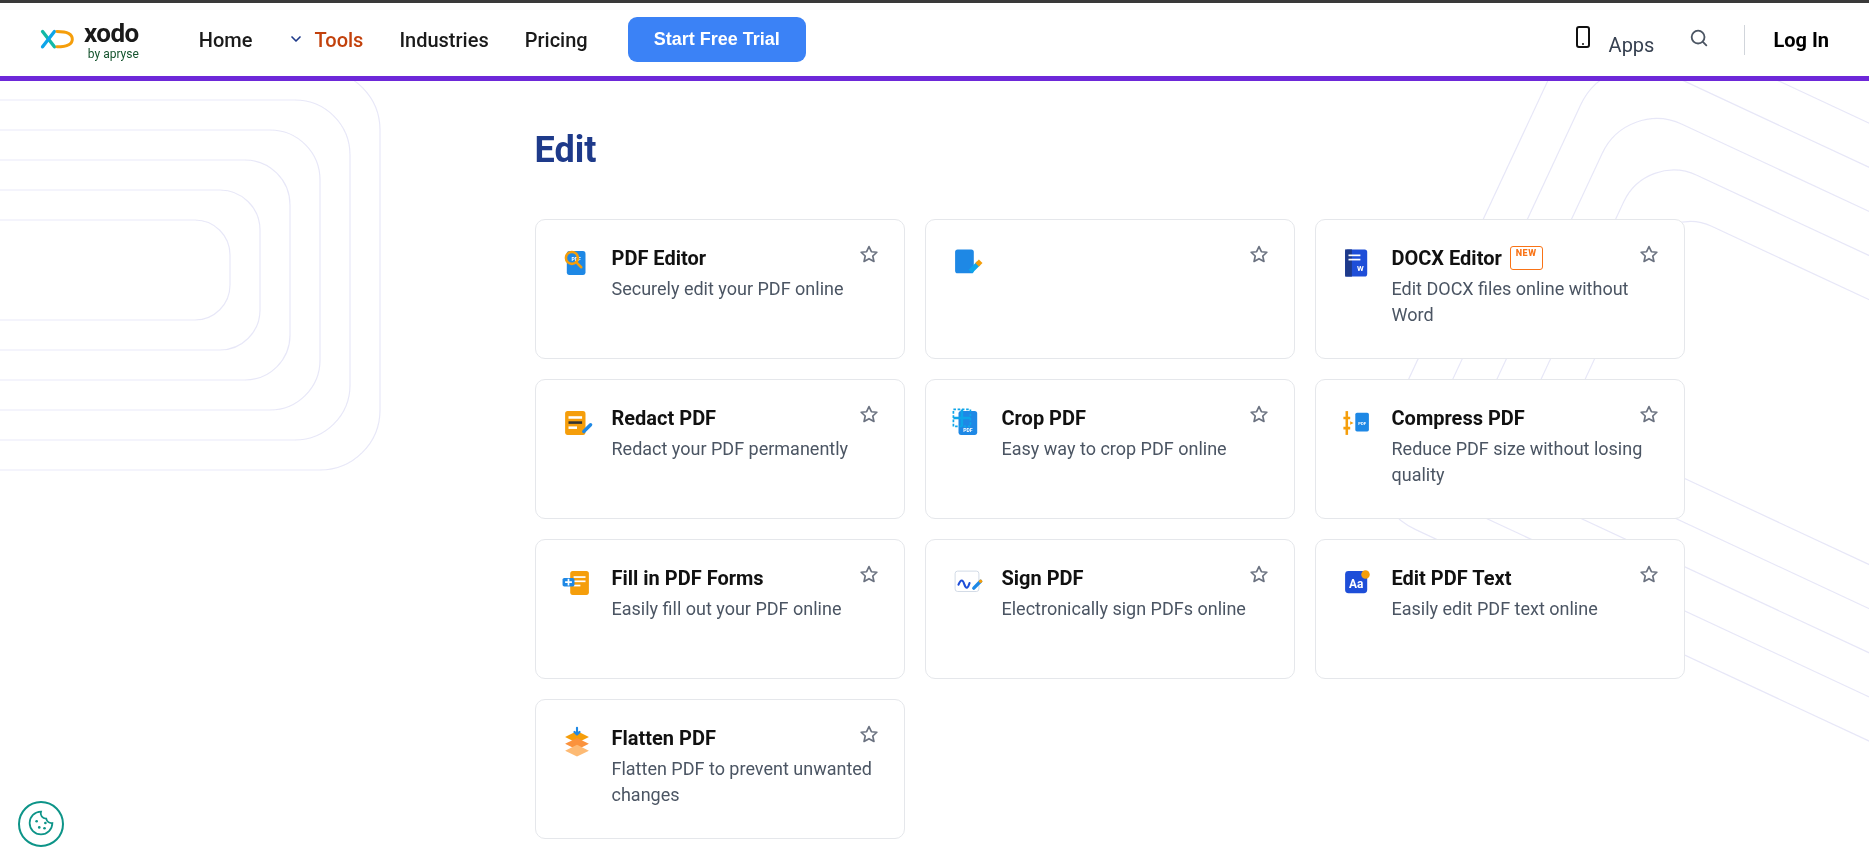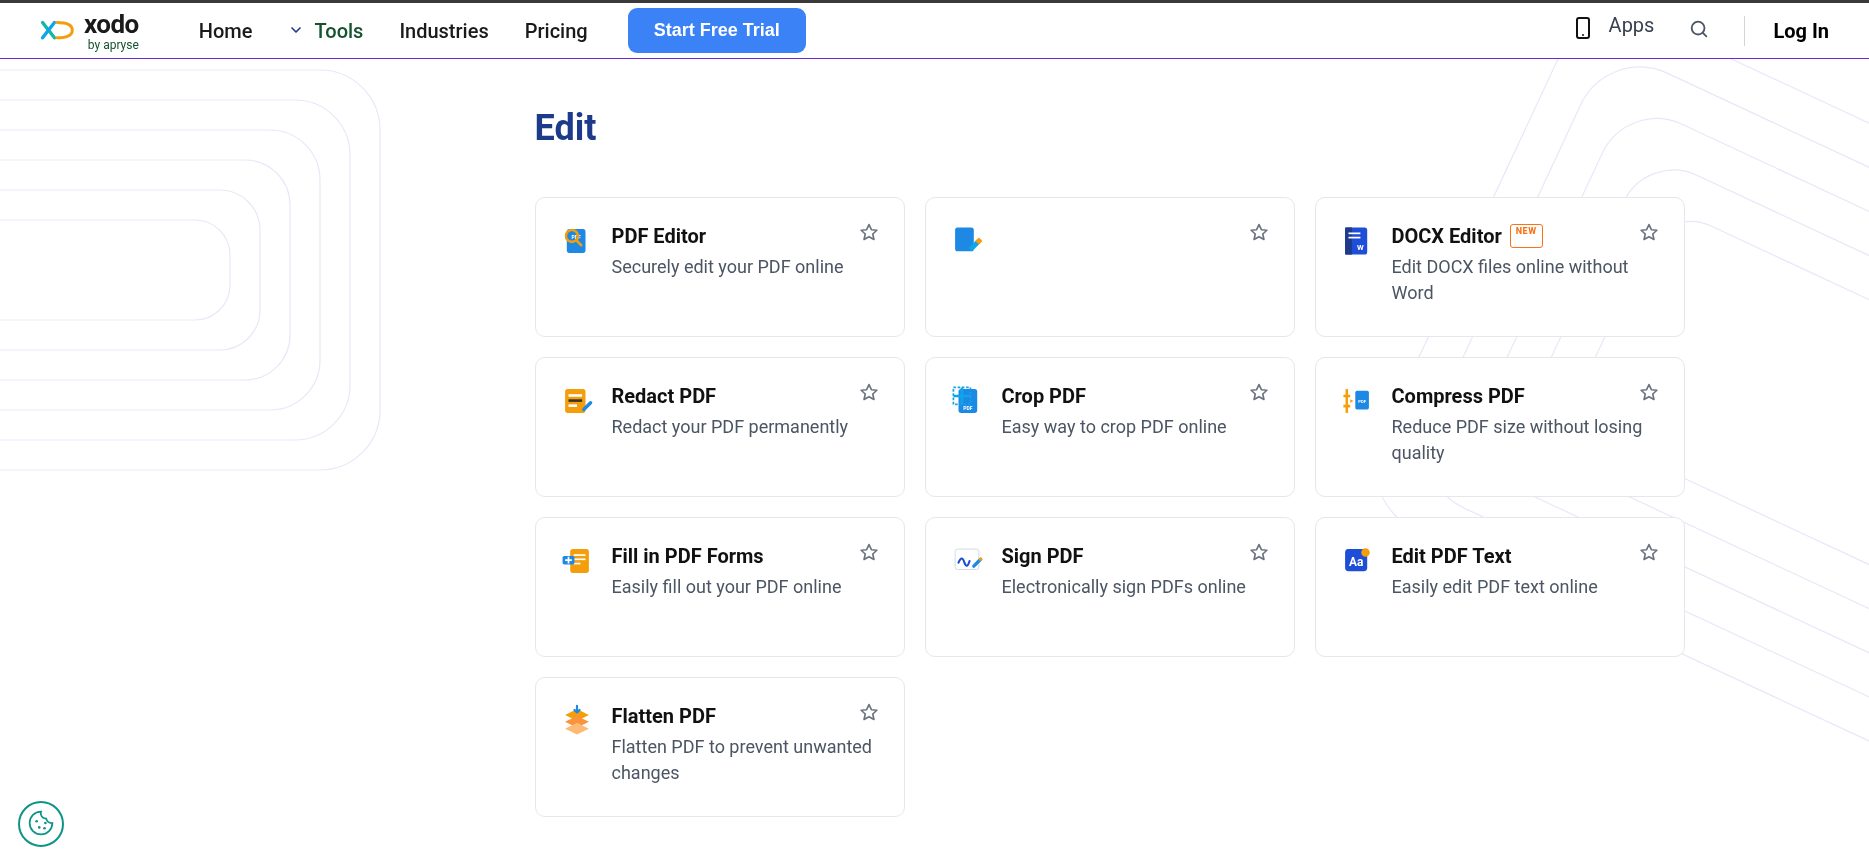--- a/index.html
+++ b/index.html
@@ -8,43 +8,43 @@
     background: #fff;
     color: #1a1a1a;
     width: 1869px;
     position: relative;
     overflow-x: hidden;
   }
   
   .topbar-border { height:3px; background:#3a3a3a; }
   header {
     display:flex; align-items:center;
-    height:56px; padding:16px 40px;
-    border-bottom:1px solid #6d28d9;
+    height:78px; padding:16px 40px;
+    border-bottom:5px solid #6d28d9;
     background:#fff;
     position:relative; z-index:3;
   }
   .logo { display:flex; align-items:center; gap:10px; margin-right:60px; cursor:pointer;}
   .logo-icon { width:34px; height:34px; }
   .logo-text { display:flex; flex-direction:column; line-height:1; }
   .logo-text .brand { font-size:26px; font-weight:700; color:#1a1a1a; letter-spacing:-0.5px; }
   .logo-text .sub { font-size:12px; color:#14532d; margin-top:2px; align-self:flex-end; }
   nav.primary { display:flex; align-items:center; gap:36px; }
   nav.primary a { font-size:20px; font-weight:500; color:#1a1a1a; text-decoration:none; cursor:pointer; display:flex; align-items:center; gap:10px;}
-  nav.primary a.active { color:#14532d; }
+  nav.primary a.active { color:#c2410c; }
   .chevron { display:inline-block; }
   .cta {
     margin-left:40px;
     background:#3b82f6; color:#fff;
     font-size:18px; font-weight:600;
     padding:12px 26px; border-radius:9px;
     border:none; cursor:pointer;
   }
   .header-right { margin-left:auto; display:flex; align-items:center; gap:28px; }
-  .apps-group { display:flex; align-items:flex-start; gap:14px; cursor:pointer; }
+  .apps-group { display:flex; align-items:flex-end; gap:14px; cursor:pointer; }
   .apps-group span { font-size:20px; color:#374151; }
   .icon-btn { background:none; border:none; cursor:pointer; padding:6px; display:flex; }
   .vdiv { width:1px; height:30px; background:#d1d5db; }
   .login { font-size:20px; font-weight:700; color:#000; cursor:pointer; }
 
   
   .bg-lines { position:absolute; top:60px; left:-250px; z-index:0; pointer-events:none; opacity:0.9;}
   .bg-lines.right { left:auto; right:-350px; top:120px; transform:rotate(25deg);}
   .bg-lines svg { stroke:#e5e5f7; fill:none; stroke-width:1.2; }
 

